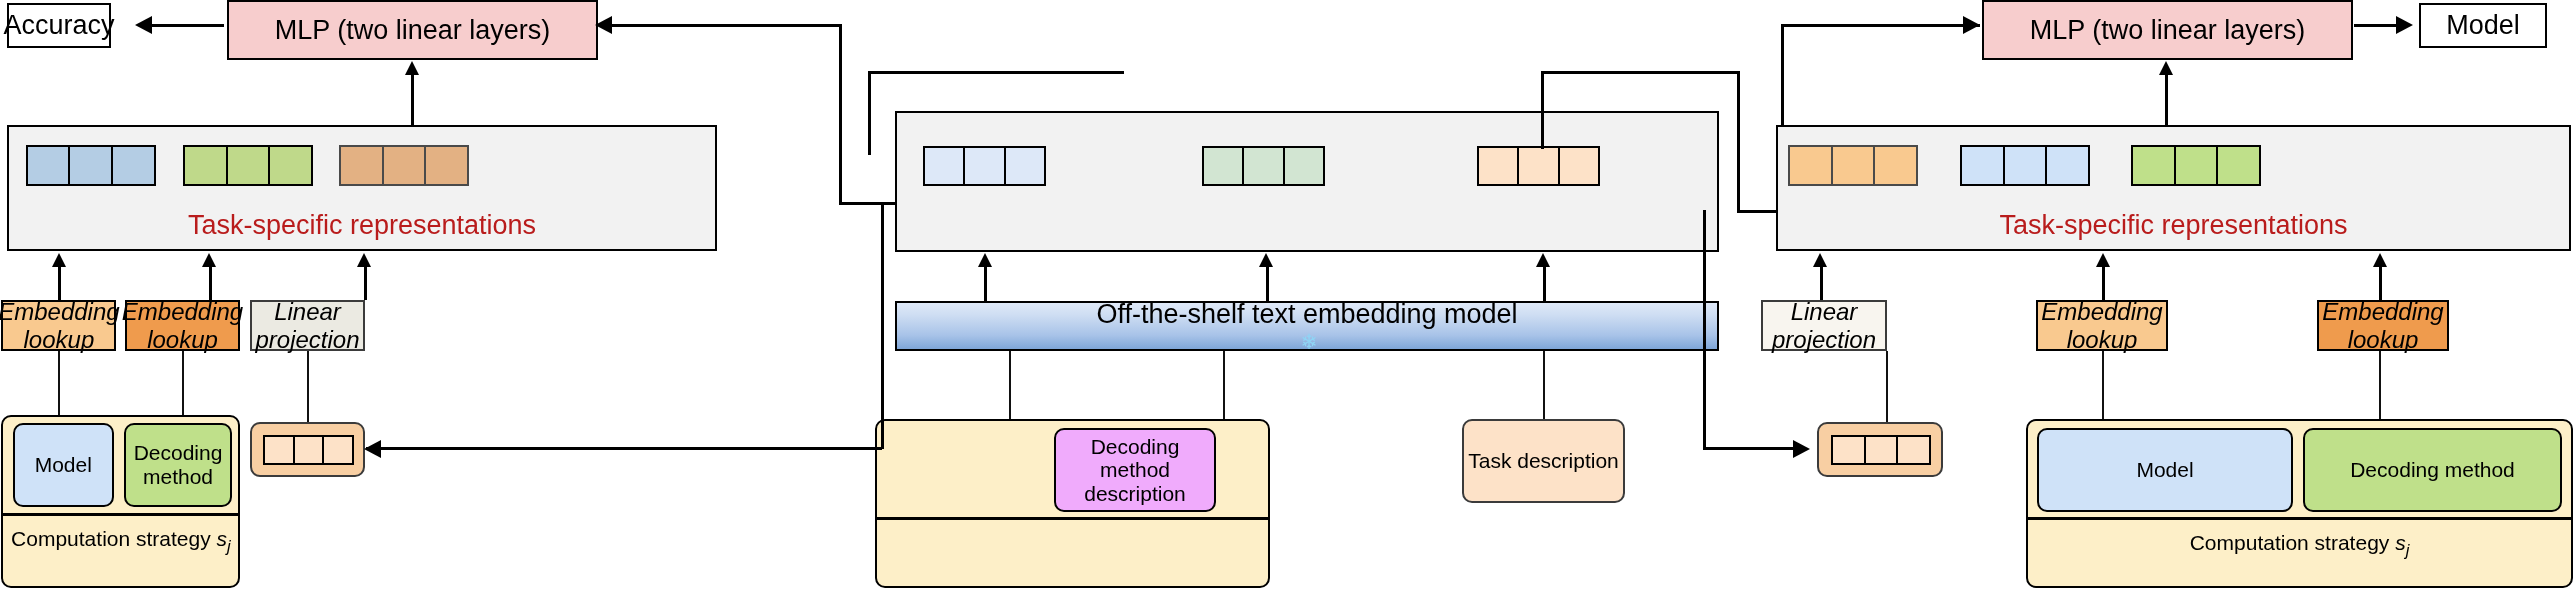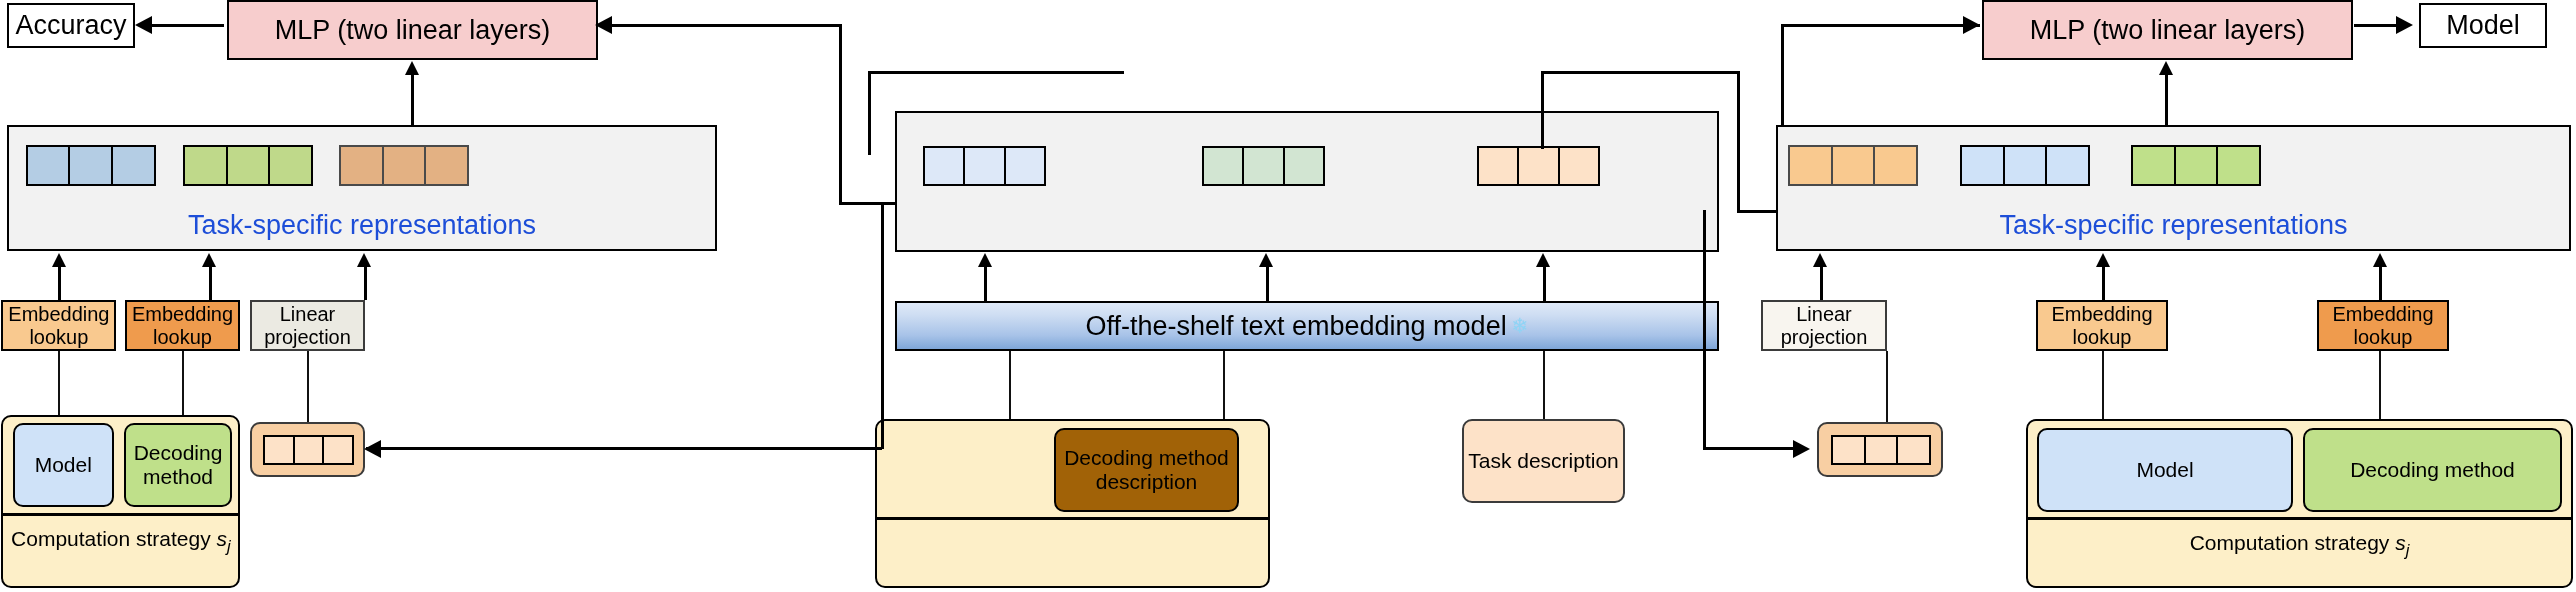--- a/index.html
+++ b/index.html
@@ -3,48 +3,48 @@
 <meta charset="utf-8">
 <style>
   html,body{margin:0;padding:0;background:#ffffff;}
   body{font-family:"Liberation Sans","DejaVu Sans",sans-serif;}
   #stage{position:relative;width:2576px;height:592px;background:#fff;overflow:hidden;}
   .node{position:absolute;box-sizing:border-box;display:flex;align-items:center;justify-content:center;text-align:center;color:#000;}
   .sq{border:2.1px solid #000;}
   .thin{border:2.1px solid #3b3b3b;align-items:center;}
   .rr{border-radius:10px;}
   .panel{background:#f2f2f2;border:2.8px solid #000;}
-  .panel-label{position:absolute;left:0;right:0;text-align:center;color:#1d4ed8;font-size:27px;}
+  .panel-label{position:absolute;left:0;right:0;text-align:center;color:#b91c1c;font-size:27px;}
   .cellgrp{position:absolute;display:flex;box-sizing:border-box;}
   .cellgrp > div{flex:1 1 0;box-sizing:border-box;}
   .cellgrp.dark > div{border:2.1px solid #000;margin-right:-2.1px;}
   .cellgrp.grey > div{border:2.1px solid #4a4a4a;margin-right:-2.1px;}
   .line{position:absolute;background:#000;}
   .h{height:2.8px;}
   .v{width:2.8px;}
   .thinline{background:#111;}
   .v2{width:2.1px;}
   .arrow{position:absolute;width:0;height:0;}
   .ar-up{border-left:7.8px solid transparent;border-right:7.8px solid transparent;border-bottom:14px solid #000;}
   .ar-left{border-top:9.2px solid transparent;border-bottom:9.2px solid transparent;border-right:17px solid #000;}
   .ar-right{border-top:9.2px solid transparent;border-bottom:9.2px solid transparent;border-left:17px solid #000;}
   .t30{font-size:21px;}
-  .t34{font-size:20px;}
+  .t34{font-size:24px;font-style:italic;}
   .t38{font-size:27px;}
   .sub{font-style:italic;}
   .subj{font-size:0.78em;vertical-align:-0.35em;font-style:italic;}
-  .emb-grad{background:linear-gradient(180deg,#dfe9f8 0%,#cfdef3 25%,#a8c3e8 70%,#7fa6d8 100%);}
+  .emb-grad{background:linear-gradient(180deg,#dfe9f8 0%,#cfdef3 25%,#a8c3e8 70%,#7fa6d8 100%);flex-direction:column;}
   .two-line{line-height:1.12;}
 </style>
 </head>
 <body>
 
 <div id="stage">
 
-  <div class="node sq t38" style="left:7px;top:2.8px;width:128px;height:45px;background:#ffffff;">
+  <div class="node sq t38" style="left:7px;top:2.8px;width:104px;height:45px;background:#ffffff;">
     <span>Accuracy</span>
   </div>
 
   <div class="line h" style="left:139px;top:24px;width:85px;"></div>
   <div class="arrow ar-left" style="left:135px;top:16.3px;"></div>
 
   <div class="node sq t38" style="left:227px;top:0px;width:371px;height:60px;background:#f7cdcd;">
     <span>MLP (two linear layers)</span>
   </div>
 
@@ -153,21 +153,21 @@
   <div class="node sq emb-grad t38" style="left:895px;top:301px;width:824px;height:50px;">
     <span>Off-the-shelf text embedding model</span>
     <span style="color:#8fd4f5;font-size:21px;margin-left:4.3px;">❄</span>
   </div>
 
   <div class="line v2 thinline" style="left:1009px;top:351px;height:68px;"></div>
   <div class="line v2 thinline" style="left:1223px;top:351px;height:68px;"></div>
   <div class="line v2 thinline" style="left:1543px;top:351px;height:68px;"></div>
 
   <div class="node sq rr" style="left:875px;top:419px;width:395px;height:169px;background:#fdefc8;"></div>
-  <div class="node sq rr t30 two-line" style="left:1054px;top:428px;width:185px;height:84px;background:#a16207;">
+  <div class="node sq rr t30 two-line" style="left:1054px;top:428px;width:162px;height:84px;background:#f0abfc;">
     <span>Decoding method description</span>
   </div>
   <div class="line h" style="left:875px;top:517px;width:395px;"></div>
 
   <div class="node thin rr t30" style="left:1462px;top:419px;width:163px;height:84px;background:#fde2c8;">
     <span>Task description</span>
   </div>
 
   <div class="line v" style="left:881px;top:202px;height:247px;"></div>
   <div class="line h" style="left:366px;top:447px;width:516px;"></div>

